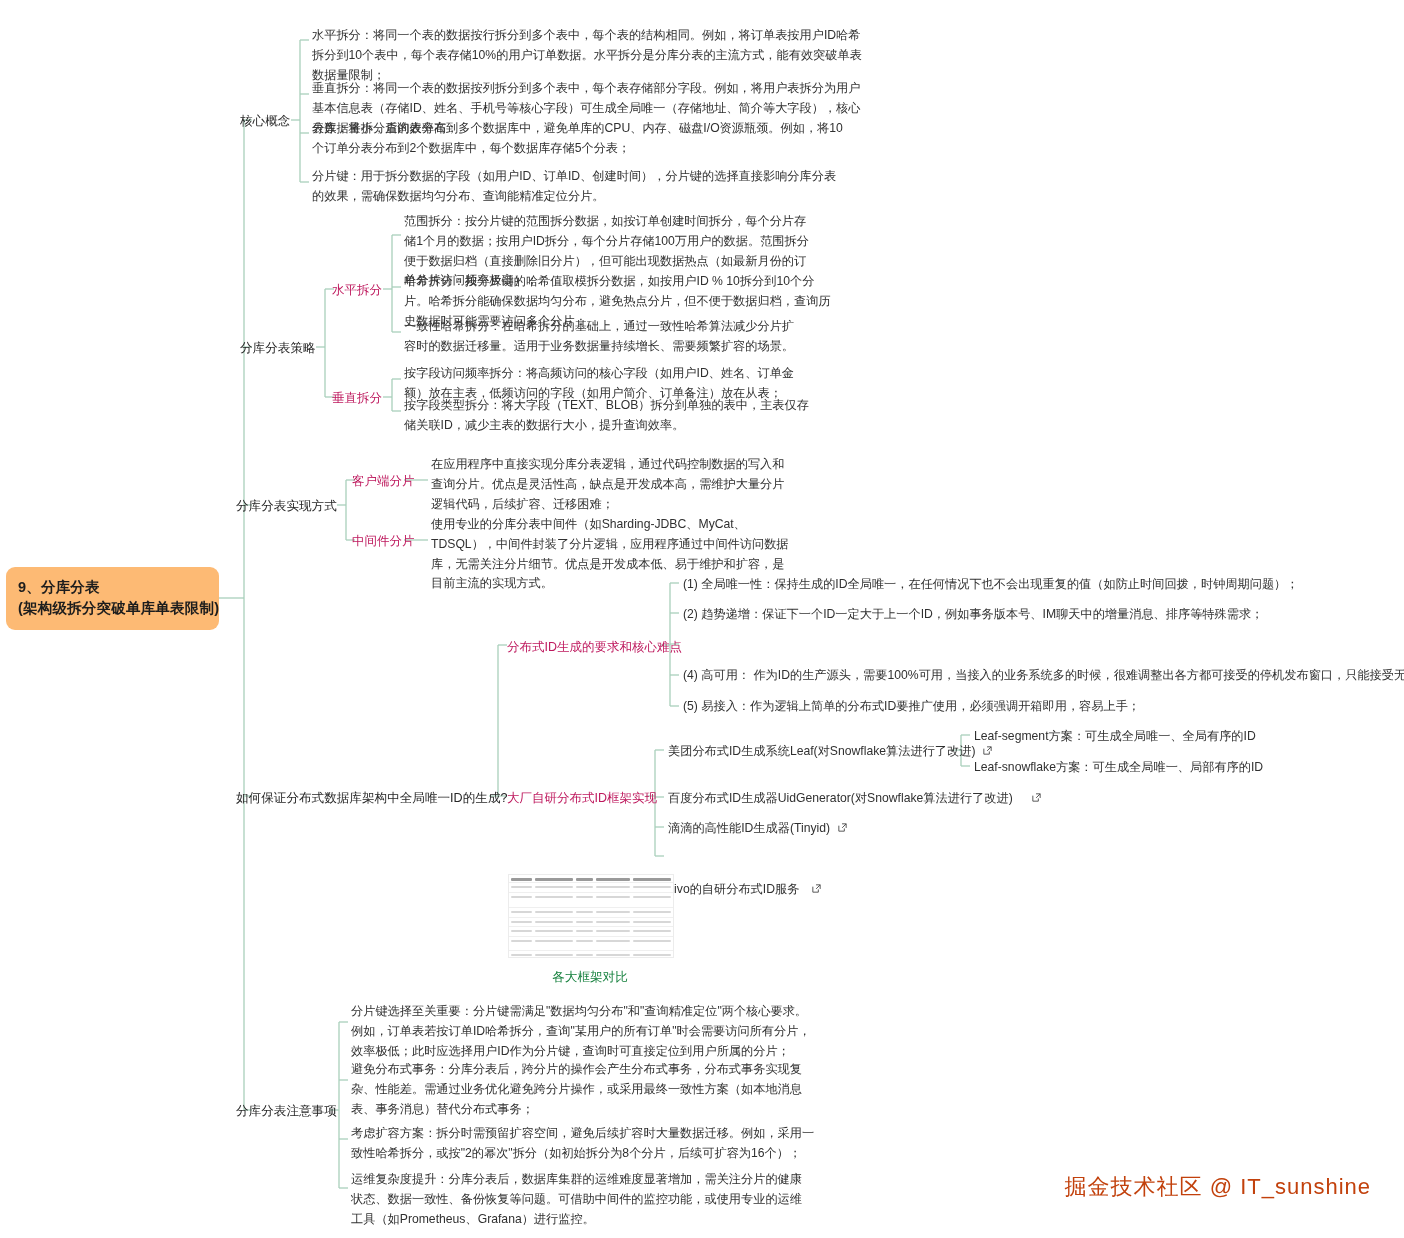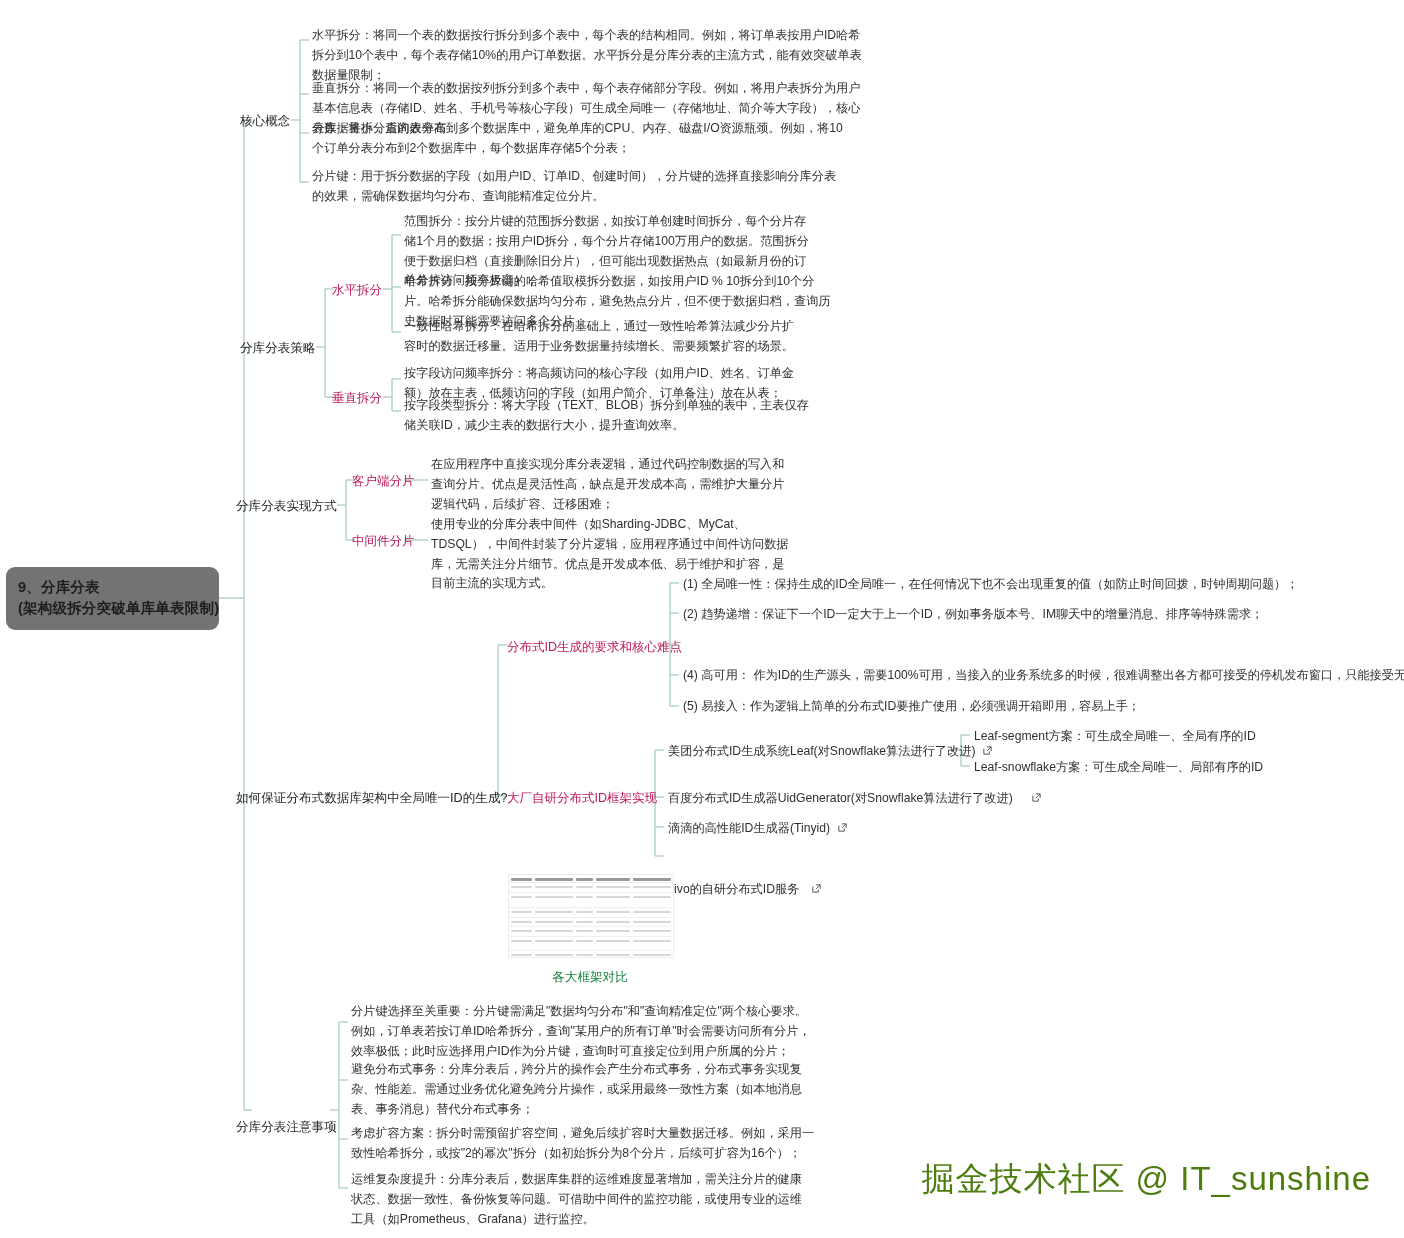--- a/index.html
+++ b/index.html
@@ -86,22 +86,22 @@
     font-size:12.6px;
     color:#15803d;
     width:164px;
     text-align:center;
   }
 
   
   .watermark{
     position:absolute;
     right:33px;bottom:36px;
-    font-size:33px;
-    color:#4d7c0f;
+    font-size:22px;
+    color:#c2410c;
     letter-spacing:1px;
     font-weight:normal;
     white-space:nowrap;
   }
 </style>
 </head>
 <body>
 
 <div id="canvas">
 
@@ -175,21 +175,21 @@
 
       <path d="M330 1110 H339"></path>
       <path d="M339 1022 V1188"></path>
       <path d="M339 1022 H348"></path>
       <path d="M339 1080 H348"></path>
       <path d="M339 1139 H348"></path>
       <path d="M339 1188 H348"></path>
     </g>
   </svg>
 
-  <div class="root-node" style="background: #737373;">
+  <div class="root-node" style="background: #fdba74;">
     <span class="ln">9、分库分表</span>
     <span class="ln">(架构级拆分突破单库单表限制)</span>
   </div>
 
   <div class="node lvl1" style="left:240px;top:111px;">核心概念</div>
 
   <div class="node wrap leaf" style="left:312px;top:26px;width:560px;">水平拆分：将同一个表的数据按行拆分到多个表中，每个表的结构相同。例如，将订单表按用户ID哈希拆分到10个表中，每个表存储10%的用户订单数据。水平拆分是分库分表的主流方式，能有效突破单表数据量限制；</div>
   <div class="node wrap leaf" style="left:312px;top:79px;width:552px;">垂直拆分：将同一个表的数据按列拆分到多个表中，每个表存储部分字段。例如，将用户表拆分为用户基本信息表（存储ID、姓名、手机号等核心字段）可生成全局唯一（存储地址、简介等大字段），核心表数据量小，查询效率高；</div>
   <div class="node wrap leaf" style="left:312px;top:119px;width:540px;">分库：将拆分后的表分布到多个数据库中，避免单库的CPU、内存、磁盘I/O资源瓶颈。例如，将10个订单分表分布到2个数据库中，每个数据库存储5个分表；</div>
   <div class="node wrap leaf" style="left:312px;top:167px;width:528px;">分片键：用于拆分数据的字段（如用户ID、订单ID、创建时间），分片键的选择直接影响分库分表的效果，需确保数据均匀分布、查询能精准定位分片。</div>
@@ -314,21 +314,21 @@
         <div class="tcell c1"></div>
         <div class="tcell c2"></div>
         <div class="tcell c3"></div>
         <div class="tcell c4"></div>
         <div class="tcell c5"></div>
       </div>
 
   </div>
   <div class="thumb-cap">各大框架对比</div>
 
-  <div class="node lvl1" style="left:236px;top:1101px;margin-top:16px;">分库分表注意事项</div>
+  <div class="node lvl1" style="left:236px;top:1101px;">分库分表注意事项</div>
 
   <div class="node wrap leaf" style="left:351px;top:1002px;width:466px;">分片键选择至关重要：分片键需满足"数据均匀分布"和"查询精准定位"两个核心要求。例如，订单表若按订单ID哈希拆分，查询"某用户的所有订单"时会需要访问所有分片，效率极低；此时应选择用户ID作为分片键，查询时可直接定位到用户所属的分片；</div>
   <div class="node wrap leaf" style="left:351px;top:1060px;width:452px;">避免分布式事务：分库分表后，跨分片的操作会产生分布式事务，分布式事务实现复杂、性能差。需通过业务优化避免跨分片操作，或采用最终一致性方案（如本地消息表、事务消息）替代分布式事务；</div>
   <div class="node wrap leaf" style="left:351px;top:1124px;width:466px;">考虑扩容方案：拆分时需预留扩容空间，避免后续扩容时大量数据迁移。例如，采用一致性哈希拆分，或按"2的幂次"拆分（如初始拆分为8个分片，后续可扩容为16个）；</div>
   <div class="node wrap leaf" style="left:351px;top:1170px;width:460px;">运维复杂度提升：分库分表后，数据库集群的运维难度显著增加，需关注分片的健康状态、数据一致性、备份恢复等问题。可借助中间件的监控功能，或使用专业的运维工具（如Prometheus、Grafana）进行监控。</div>
 
   <div class="watermark">掘金技术社区 @ IT_sunshine</div>
 
 </div>
 

